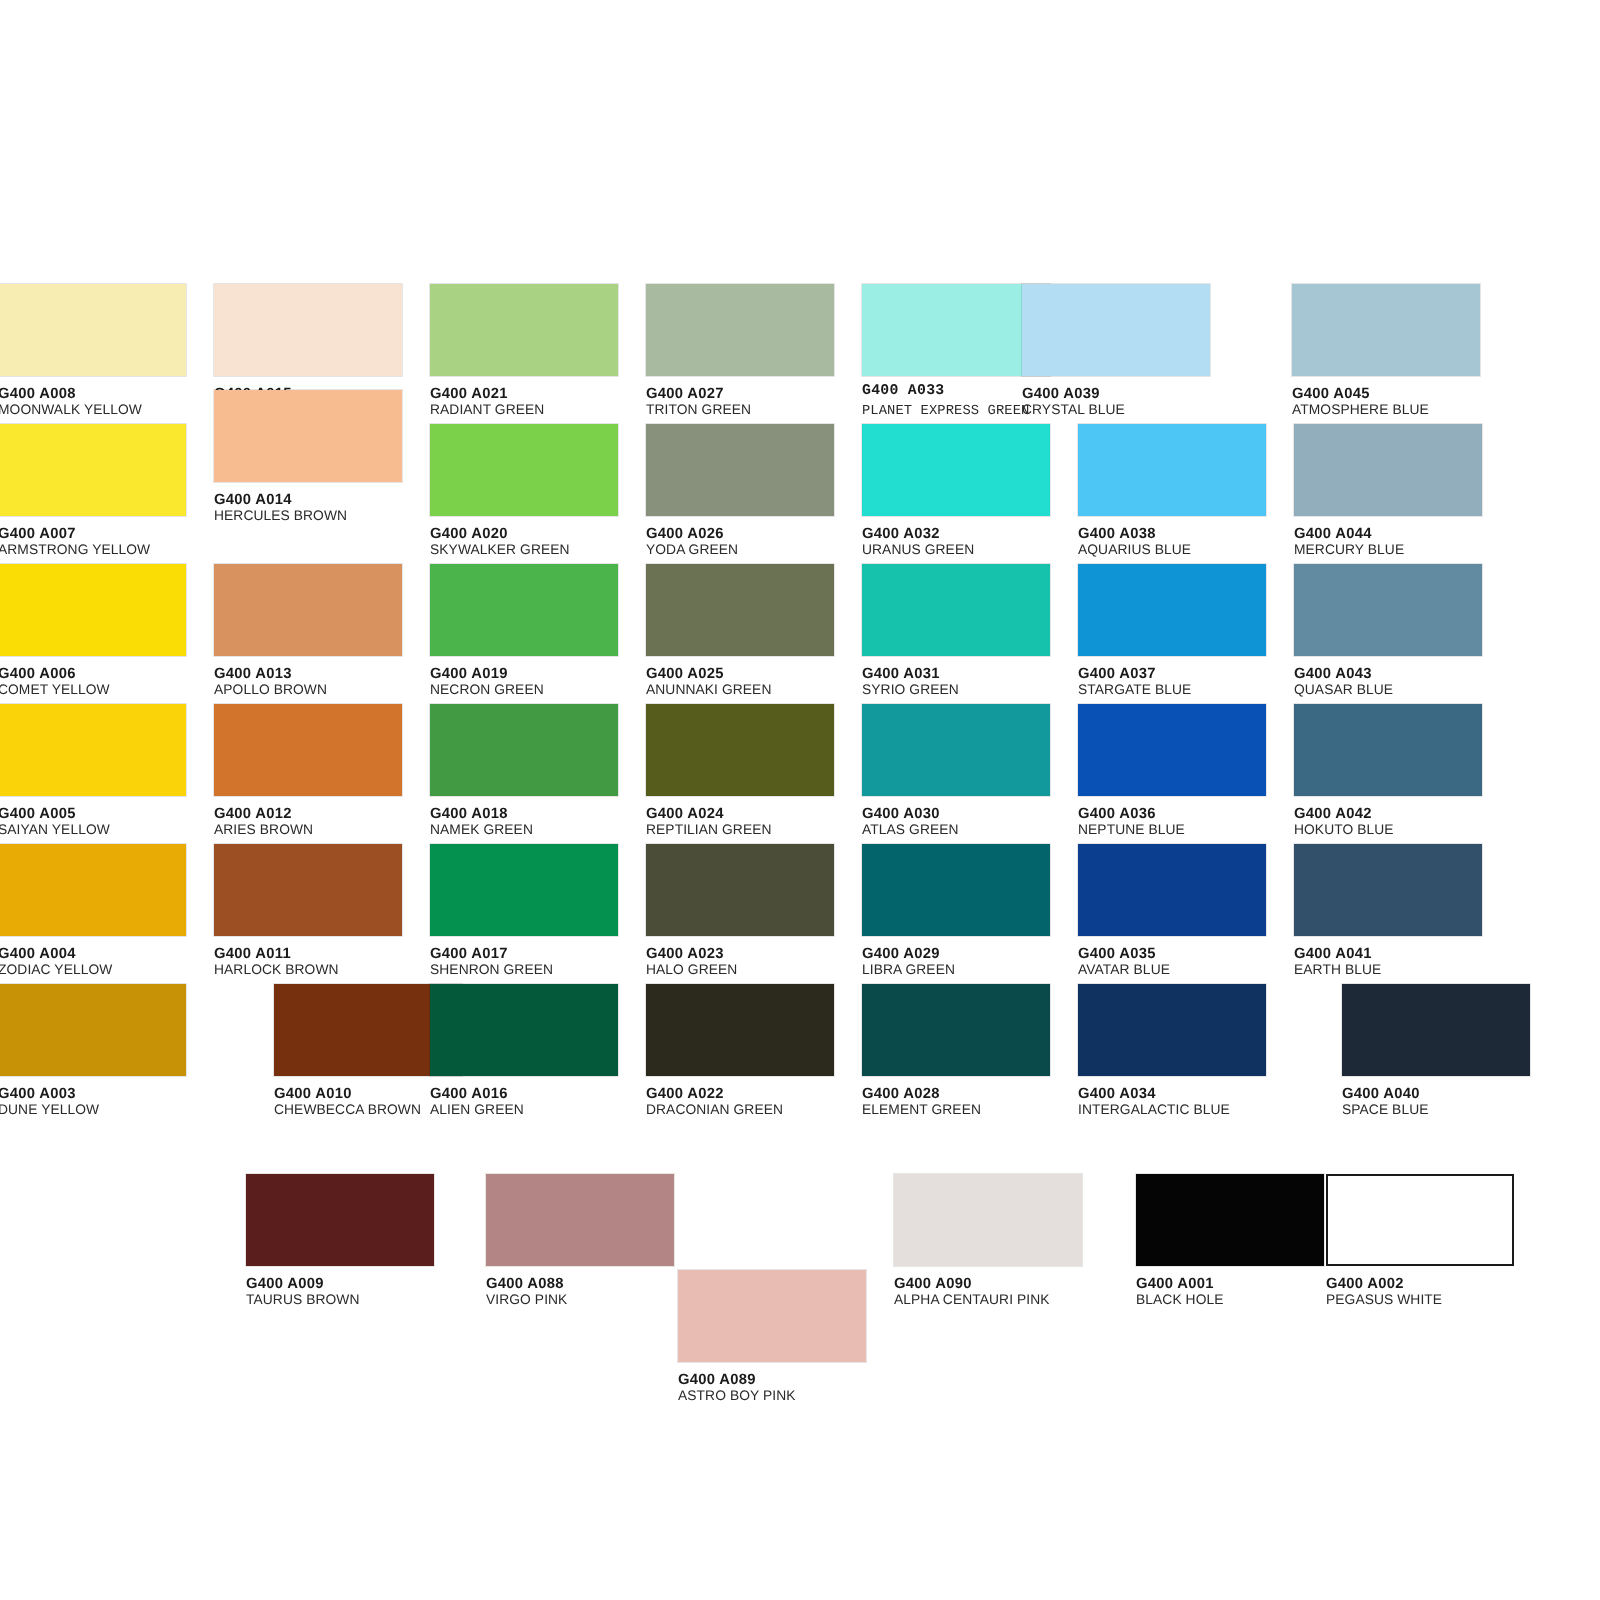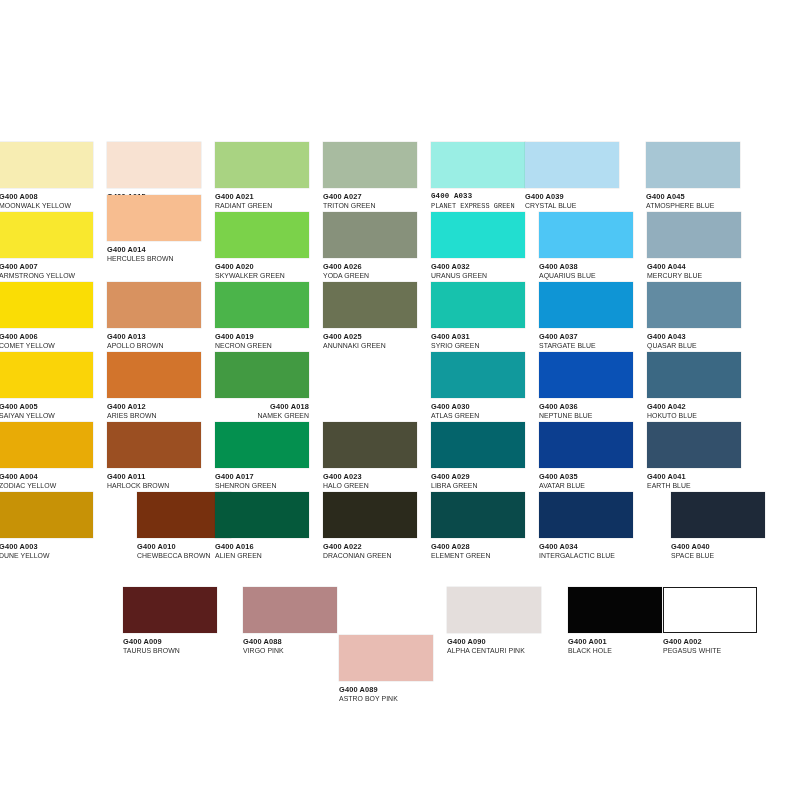--- a/index.html
+++ b/index.html
@@ -95,21 +95,21 @@
         <span class="swatch-name">TRITON GREEN</span>
       </div>
     </div>
     <div class="swatch-cell" style="left: 431px; top: 142px; font-family: Liberation Mono, monospace;">
       <div class="swatch-chip" style="background: rgb(154, 238, 228);"></div>
       <div class="swatch-labels">
         <span class="swatch-code">G400 A033</span>
         <span class="swatch-name">PLANET EXPRESS GREEN</span>
       </div>
     </div>
-    <div class="swatch-cell" style="left: 525px; top: 142px;">
+    <div class="swatch-cell" style="left: 511px; top: 142px;">
       <div class="swatch-chip" style="background: rgb(179, 221, 242);"></div>
       <div class="swatch-labels">
         <span class="swatch-code">G400 A039</span>
         <span class="swatch-name">CRYSTAL BLUE</span>
       </div>
     </div>
     <div class="swatch-cell" style="left: 610px; top: 142px; margin-left: 36px;">
       <div class="swatch-chip" style="background: rgb(167, 198, 212);"></div>
       <div class="swatch-labels">
         <span class="swatch-code">G400 A045</span>
@@ -221,27 +221,34 @@
         <span class="swatch-name">SAIYAN YELLOW</span>
       </div>
     </div>
     <div class="swatch-cell" style="left: 107px; top: 352px;">
       <div class="swatch-chip" style="background: rgb(210, 116, 44);"></div>
       <div class="swatch-labels">
         <span class="swatch-code">G400 A012</span>
         <span class="swatch-name">ARIES BROWN</span>
       </div>
     </div>
-    <div class="swatch-cell" style="left: 215px; top: 352px; text-align: right;">
+    <div class="swatch-cell" style="left: 215px; top: 352px;">
       <div class="swatch-chip" style="background: rgb(66, 154, 66);"></div>
       <div class="swatch-labels">
         <span class="swatch-code">G400 A018</span>
         <span class="swatch-name">NAMEK GREEN</span>
       </div>
     </div>
+    <div class="swatch-cell" style="left: 323px; top: 352px;">
+      <div class="swatch-chip" style="background: rgb(85, 92, 28);"></div>
+      <div class="swatch-labels">
+        <span class="swatch-code">G400 A024</span>
+        <span class="swatch-name">REPTILIAN GREEN</span>
+      </div>
+    </div>
     <div class="swatch-cell" style="left: 431px; top: 352px;">
       <div class="swatch-chip" style="background: rgb(17, 153, 156);"></div>
       <div class="swatch-labels">
         <span class="swatch-code">G400 A030</span>
         <span class="swatch-name">ATLAS GREEN</span>
       </div>
     </div>
     <div class="swatch-cell" style="left: 539px; top: 352px;">
       <div class="swatch-chip" style="background: rgb(10, 81, 181);"></div>
       <div class="swatch-labels">

